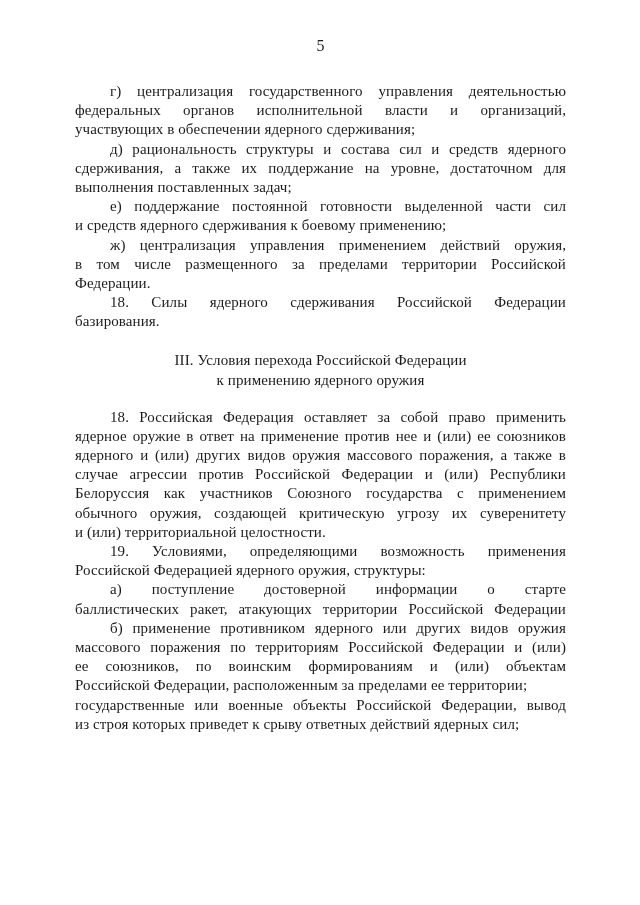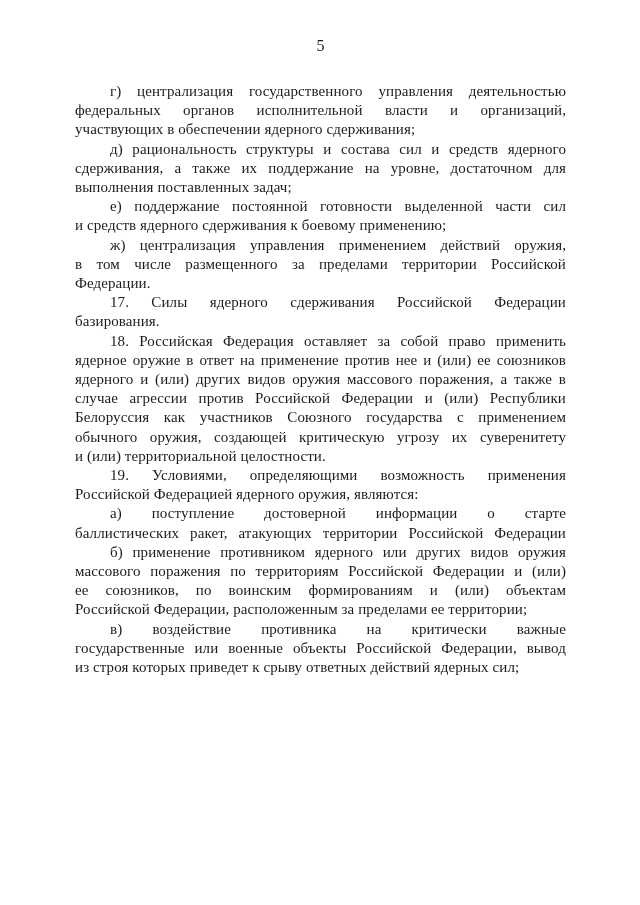--- a/index.html
+++ b/index.html
@@ -77,45 +77,48 @@
       <div class="para">
         <div class="line first">е) поддержание постоянной готовности выделенной части сил</div>
         <div class="line last">и средств ядерного сдерживания к боевому применению;</div>
       </div>
       <div class="para">
         <div class="line first">ж) централизация управления применением действий оружия,</div>
         <div class="line">в том числе размещенного за пределами территории Российской</div>
         <div class="line last">Федерации.</div>
       </div>
       <div class="para">
-        <div class="line first">17. Силы ядерного сдерживания Российской Федерации</div>
+        <div class="line first">18. Силы ядерного сдерживания Российской Федерации</div>
         <div class="line last">базирования.</div>
+      </div>
+      <div class="heading">
+        <div class="line">III. Условия перехода Российской Федерации</div>
+        <div class="line">к применению ядерного оружия</div>
       </div>
       <div class="para">
         <div class="line first">18. Российская Федерация оставляет за собой право применить</div>
         <div class="line">ядерное оружие в ответ на применение против нее и (или) ее союзников</div>
         <div class="line">ядерного и (или) других видов оружия массового поражения, а также в</div>
         <div class="line">случае агрессии против Российской Федерации и (или) Республики</div>
         <div class="line">Белоруссия как участников Союзного государства с применением</div>
         <div class="line">обычного оружия, создающей критическую угрозу их суверенитету</div>
         <div class="line last">и (или) территориальной целостности.</div>
       </div>
       <div class="para">
         <div class="line first">19. Условиями, определяющими возможность применения</div>
-        <div class="line last">Российской Федерацией ядерного оружия, являются:</div>
+        <div class="line last">Российской Федерацией ядерного оружия, структуры:</div>
       </div>
       <div class="para">
         <div class="line first">а) поступление достоверной информации о старте</div>
         <div class="line">баллистических ракет, атакующих территории Российской Федерации</div>
       </div>
       <div class="para">
         <div class="line first">б) применение противником ядерного или других видов оружия</div>
         <div class="line">массового поражения по территориям Российской Федерации и (или)</div>
         <div class="line">ее союзников, по воинским формированиям и (или) объектам</div>
         <div class="line last">Российской Федерации, расположенным за пределами ее территории;</div>
       </div>
       <div class="para">
-        <div class="line first">в) воздействие противника на критически важные</div>
         <div class="line">государственные или военные объекты Российской Федерации, вывод</div>
         <div class="line last">из строя которых приведет к срыву ответных действий ядерных сил;</div>
       </div>
     </div>
 </div>
 
 </body></html>

